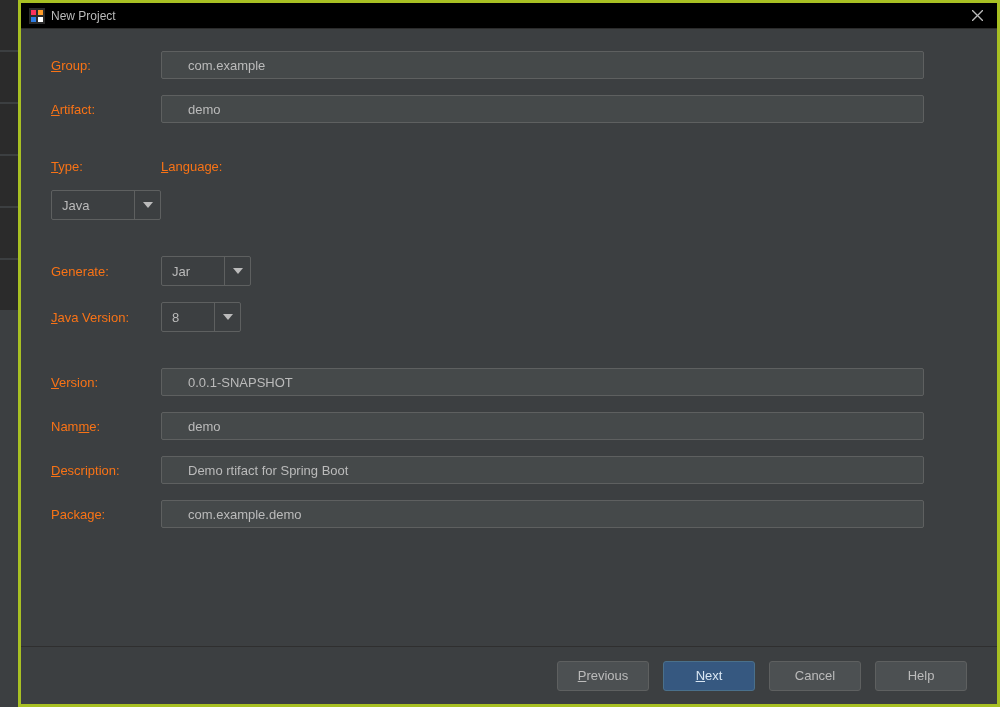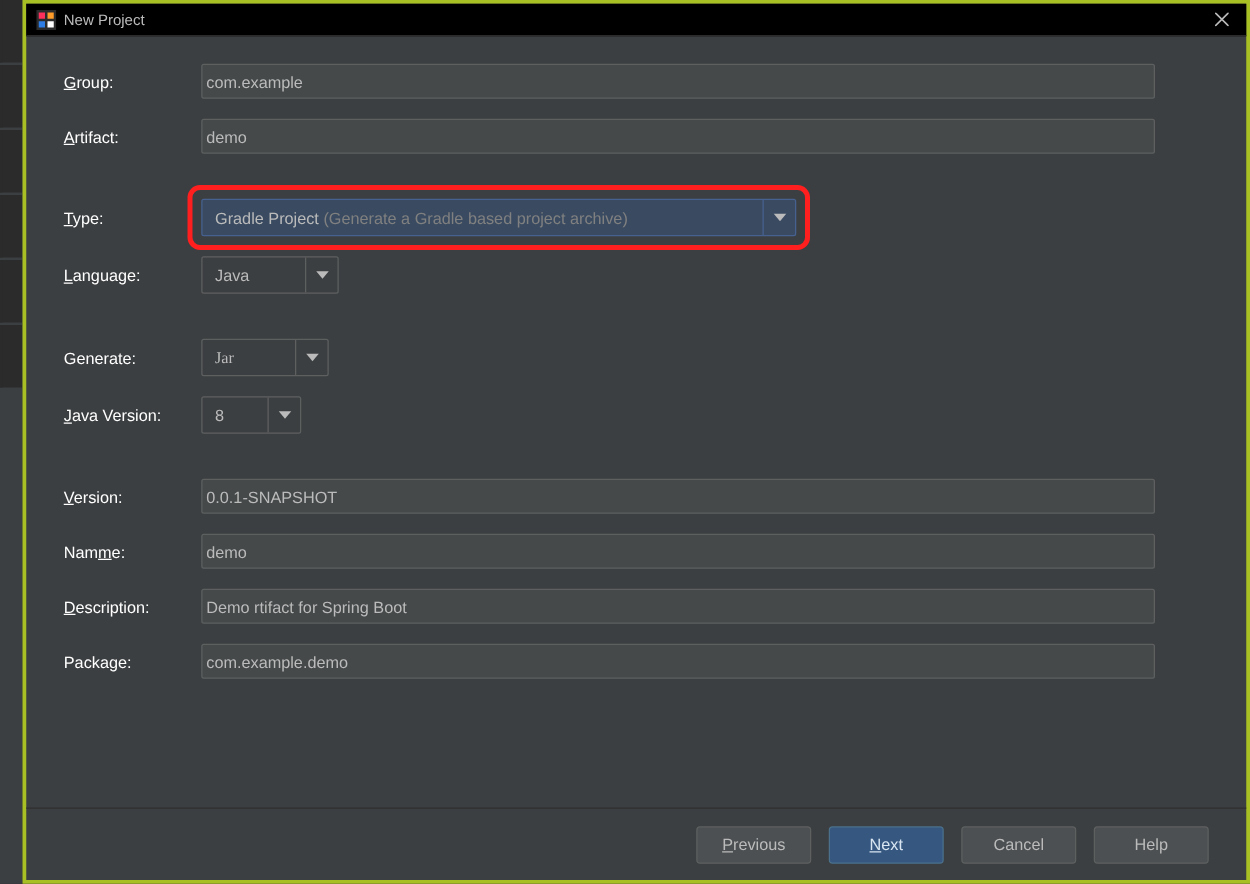--- a/index.html
+++ b/index.html
@@ -53,28 +53,28 @@
     padding: 22px 30px 0 30px;
     overflow: hidden;
   }
   .section-title {
     color:#bbb;
     font-size: 14px;
     font-weight: bold;
     margin-bottom: 18px;
   }
   .form { display: grid; grid-template-columns: 110px 1fr; row-gap: 16px; align-items: center; }
-  .form .label { color:#ffffff; }
+  .form .label { color:#f97316; }
   .form .label u { text-decoration: underline; }
   .input {
     height: 28px;
     background: #45494a;
     border: 1px solid #5e6060;
     color:#bbb;
-    padding: 0 3px;
+    padding: 0 26px;
     display:flex; align-items:center;
     width: 763px;
     border-radius:2px;
   }
   .sel {
     height: 30px;
     background: #3c3f41;
     border: 1px solid #5e6060;
     border-radius:2px;
     display:flex; align-items:center;
@@ -85,21 +85,21 @@
   .sel .sel-hint { color:#808080; }
   .sel .sel-btn {
     width: 26px; height: 100%;
     border-left: 1px solid #5e6060;
     display:flex; align-items:center; justify-content:center;
   }
   .sel .triangle {
     width:0;height:0;border-left:5px solid transparent;border-right:5px solid transparent;border-top:6px solid #bbb;
   }
   .sel.small { width: 110px; }
-  .sel.xsmall { width: 102px; font-family: Liberation Serif, serif; }
+  .sel.xsmall { width: 90px; }
   .sel.xsmall2 { width: 80px; }
   .type-wrap { position: relative; width: fit-content; }
   .type-wrap .sel { width: 476px; border:1px solid #466190; background:#3a4b61; }
   .type-wrap .sel .sel-btn{ border-left:1px solid #466190;}
   .type-highlight {
     position:absolute; inset:-11px;
     border: 4px solid #ff1f1f;
     border-radius: 10px;
     pointer-events:none;
   }
@@ -167,31 +167,20 @@
         </div>
 
       <div class="label"><u>A</u><span>rtifact:</span></div>
       <div class="input">
           <span>demo</span>
         </div>
 
       <div class="spacer-row"></div>
 
       <div class="label"><u>T</u><span>ype:</span></div>
-      <div>
-        <div class="type-wrap">
-          <div class="sel">
-            <div class="sel-text"><span>Gradle Project</span> <span class="sel-hint">(Generate a Gradle based project archive)</span></div>
-            <div class="sel-btn">
-                <div class="triangle"></div>
-              </div>
-          </div>
-          <div class="type-highlight"></div>
-        </div>
-      </div>
 
       <div class="label"><u>L</u><span>anguage:</span></div>
       <div>
         <div class="sel small">
           <div class="sel-text">Java</div>
           <div class="sel-btn">
               <div class="triangle"></div>
             </div>
         </div>
       </div>

